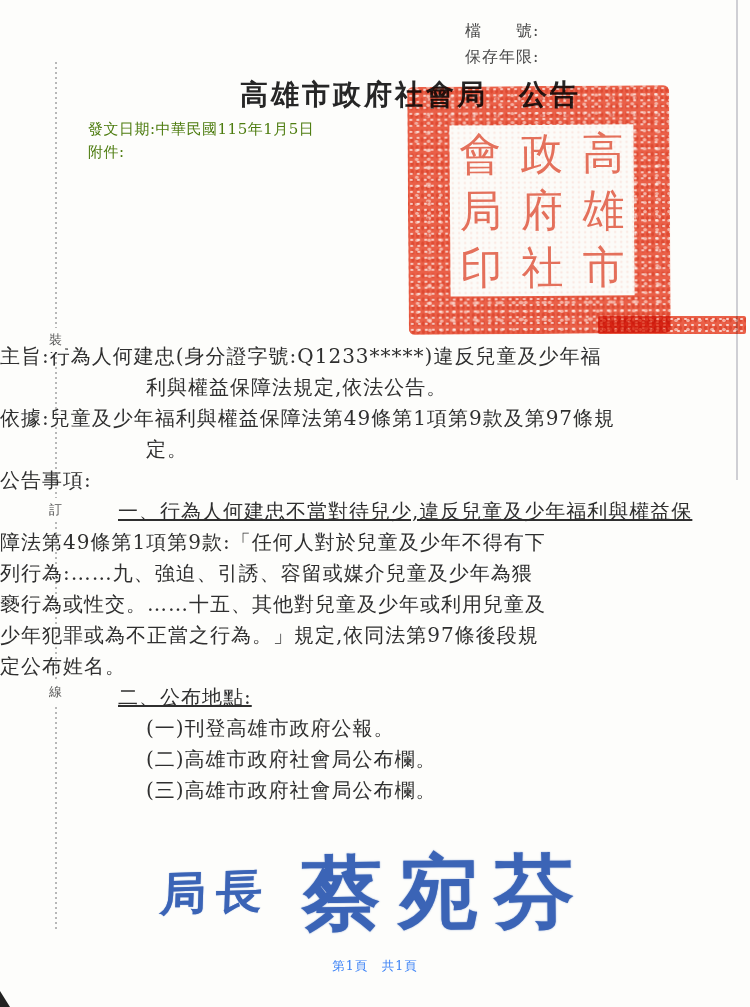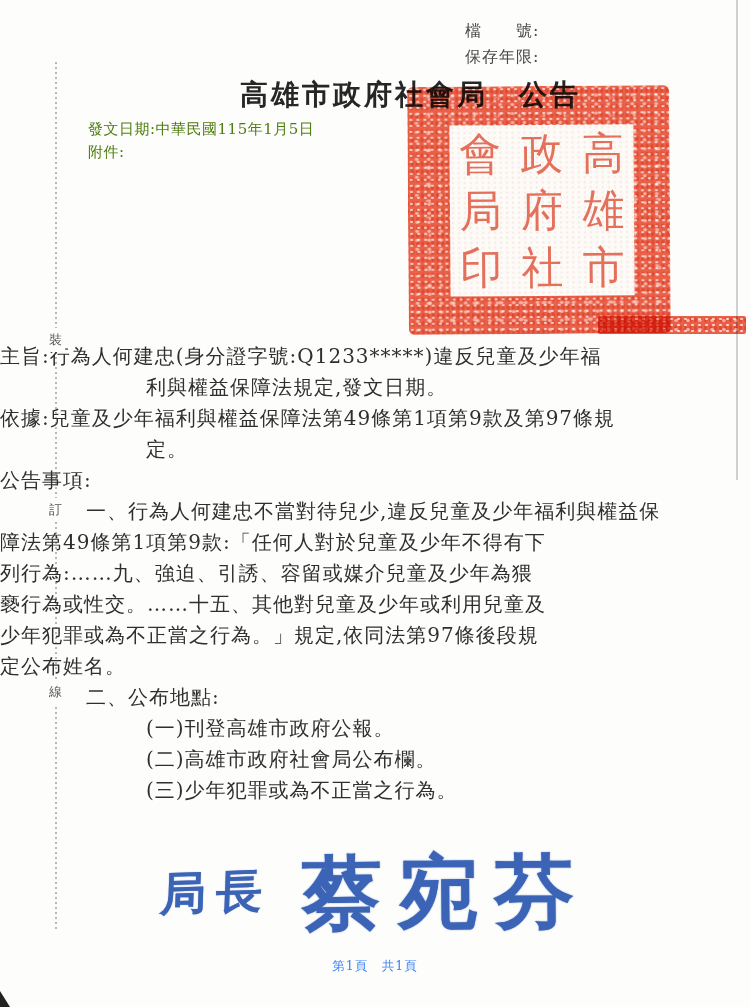--- a/index.html
+++ b/index.html
@@ -66,21 +66,21 @@
     position:absolute;left:46px;width:19px;text-align:center;
     font-size:13px;color:#555;background:#fdfdfb;padding:3px 0;z-index:2;
   }
   .bind-mark.m0{top:328px;} .bind-mark.m1{top:498px;} .bind-mark.m2{top:680px;}
 
   
   .body-text{position:absolute;left:0;top:341px;width:740px;z-index:1;
              font-size:20px;letter-spacing:1px;color:#2f2f2f;}
   .ln{height:31px;line-height:31px;white-space:nowrap;}
   .i0{}
-  .i1{padding-left:86px;}
+  .i1{padding-left:118px;text-decoration:underline;}
   .i2{padding-left:146px;}
   .i3{}
 
   
   .signature{position:absolute;left:0;top:824px;width:750px;height:108px;
              display:flex;justify-content:center;align-items:flex-end;gap:30px;
              color:#3b64b6;z-index:1;}
   .sig-title{font-size:46px;font-weight:700;letter-spacing:10px;padding-bottom:8px;
              transform:skewX(-4deg) rotate(-2deg);text-shadow:0 0 1px rgba(59,100,182,0.8);}
   .sig-name{font-size:80px;font-weight:700;letter-spacing:16px;line-height:1;
@@ -127,34 +127,34 @@
   </div>
   <div class="seal-streak"></div>
 
   <div class="bind-line"></div>
   <div class="bind-mark m0">裝</div>
   <div class="bind-mark m1">訂</div>
   <div class="bind-mark m2">線</div>
 
   <div class="body-text">
     <div class="ln i0">主旨:行為人何建忠(身分證字號:Q1233*****)違反兒童及少年福</div>
-    <div class="ln i2">利與權益保障法規定,發文日期。</div>
+    <div class="ln i2">利與權益保障法規定,依法公告。</div>
     <div class="ln i0">依據:兒童及少年福利與權益保障法第49條第1項第9款及第97條規</div>
     <div class="ln i2">定。</div>
     <div class="ln i0">公告事項:</div>
     <div class="ln i1">一、行為人何建忠不當對待兒少,違反兒童及少年福利與權益保</div>
     <div class="ln i3">障法第49條第1項第9款:「任何人對於兒童及少年不得有下</div>
     <div class="ln i3">列行為:……九、強迫、引誘、容留或媒介兒童及少年為猥</div>
     <div class="ln i3">褻行為或性交。……十五、其他對兒童及少年或利用兒童及</div>
     <div class="ln i3">少年犯罪或為不正當之行為。」規定,依同法第97條後段規</div>
     <div class="ln i3">定公布姓名。</div>
     <div class="ln i1">二、公布地點:</div>
     <div class="ln i2">(一)刊登高雄市政府公報。</div>
     <div class="ln i2">(二)高雄市政府社會局公布欄。</div>
-    <div class="ln i2">(三)少年犯罪或為不正當之行為。</div>
+    <div class="ln i2">(三)高雄市政府社會局公布欄。</div>
   </div>
 
   <div class="signature">
     <span class="sig-title">局長</span>
     <span class="sig-name">蔡宛芬</span>
   </div>
 
   <div class="footer">第1頁　共1頁</div>
 
   <div class="scan-edge-right"></div>

